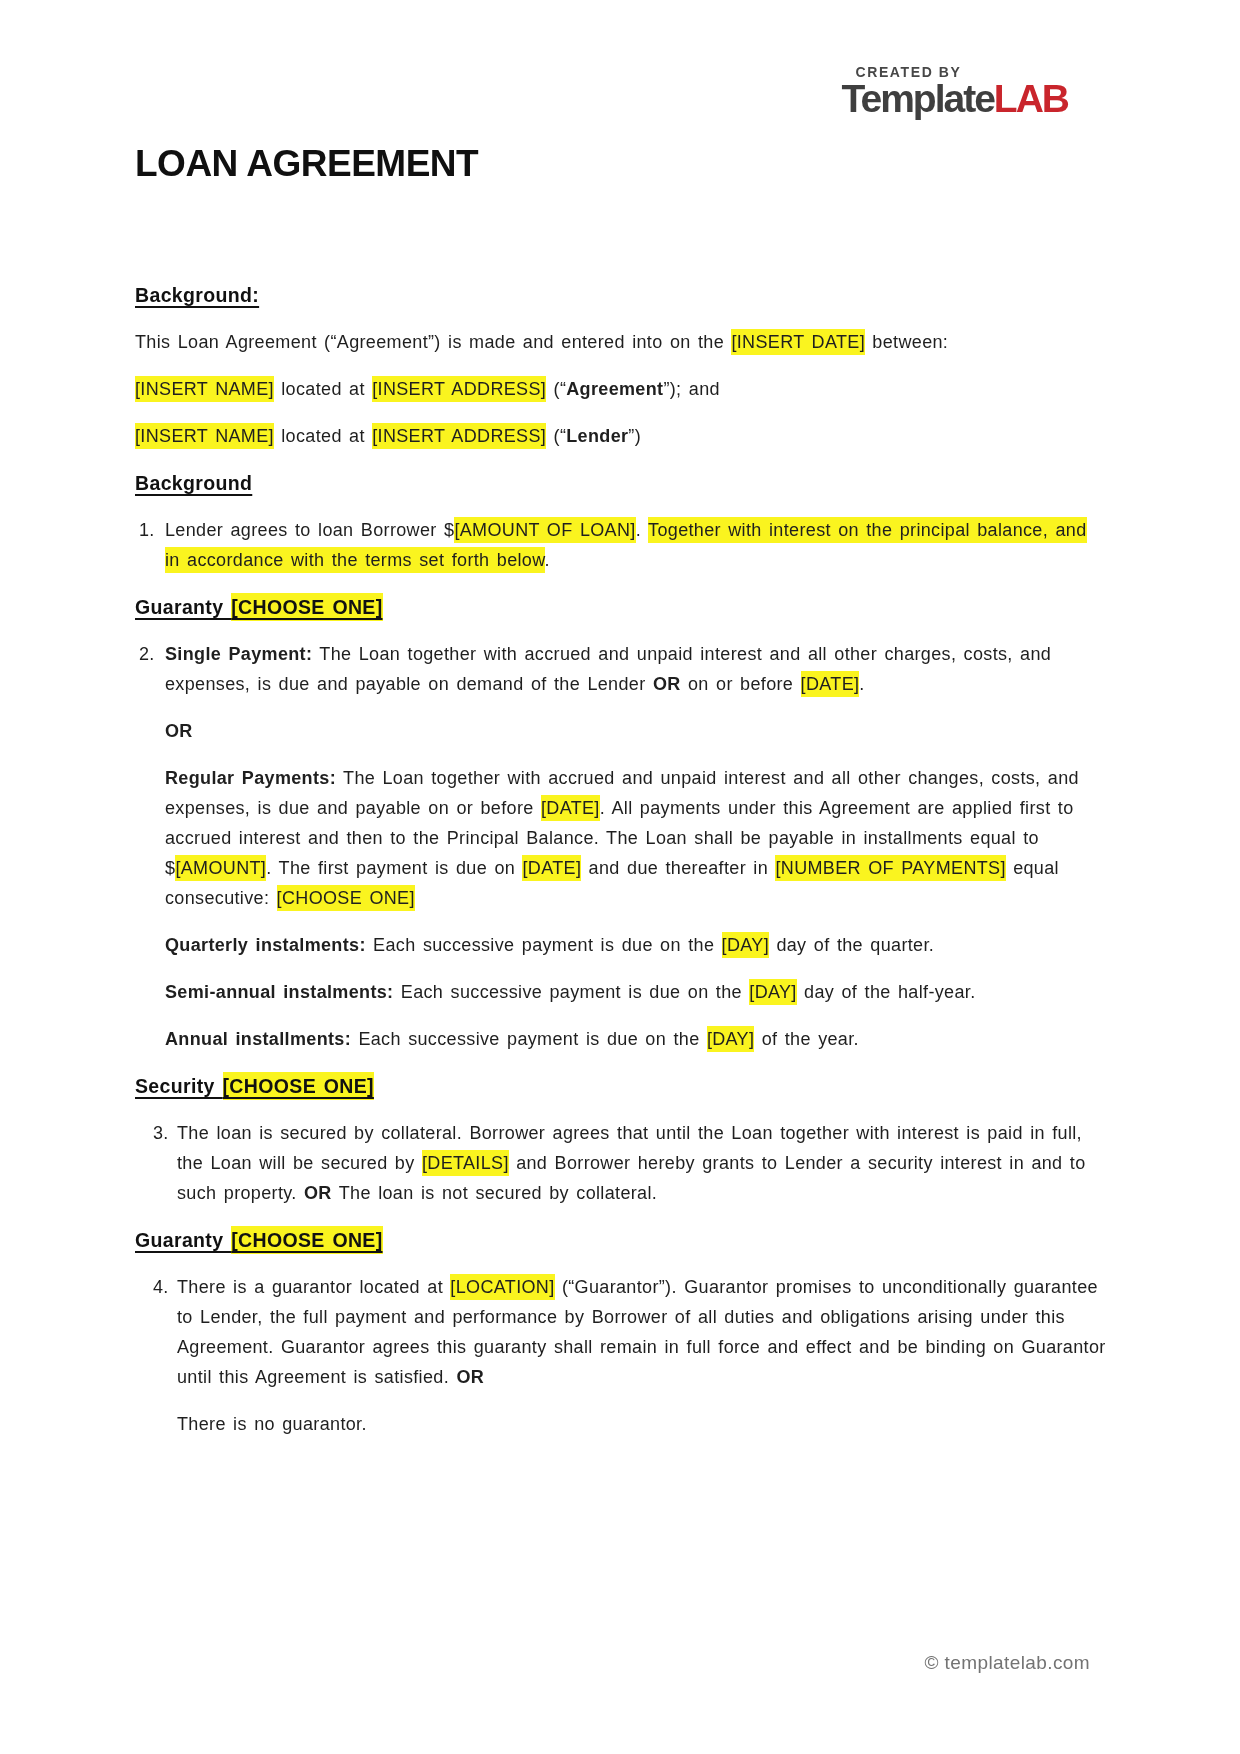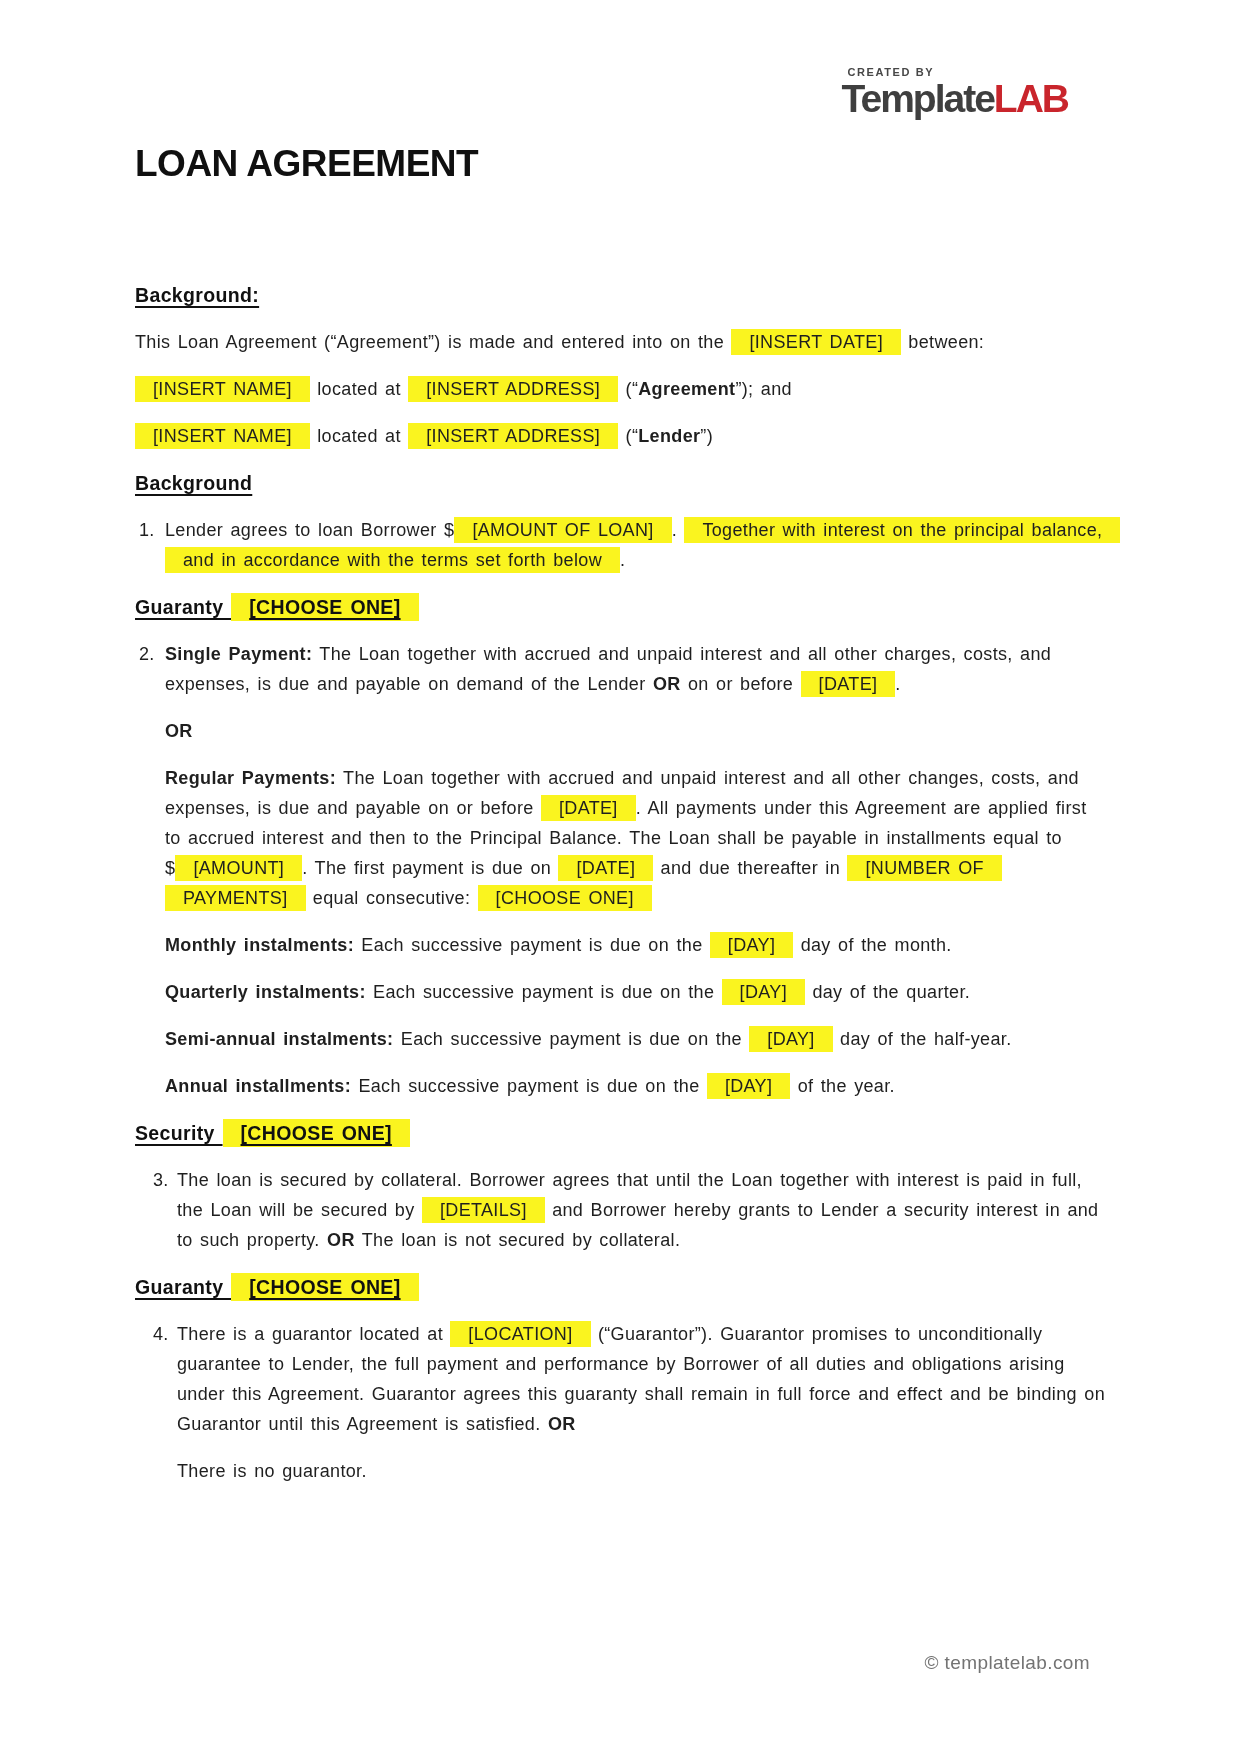--- a/index.html
+++ b/index.html
@@ -17,26 +17,26 @@
   }
 
   
   .logo {
     position: absolute;
     top: 66px;
     right: 172px;
     text-align: left;
   }
   .logo-small {
-    font-size: 11px;
+    font-size: 14px;
     font-weight: bold;
     letter-spacing: 1.6px;
     color: #474747;
     line-height: 13px;
-    margin-left: 6px;
+    margin-left: 14px;
   }
   .logo-main {
     font-size: 39px;
     font-weight: bold;
     letter-spacing: -2px;
     line-height: 40px;
   }
   .logo-template { color: #3f3f3f; text-align: right; }
   .logo-lab { color: #c9252c; }
 
@@ -80,21 +80,21 @@
   .item .num { flex: 0 0 30px; padding-left: 4px; }
   .item.deep .num { flex: 0 0 28px; margin-left: 14px; }
   .item .content { flex: 1 1 auto; }
 
   .sub.indent-1 { padding-left: 30px; }
   .sub.indent-2 { padding-left: 42px; }
 
   .b { font-weight: bold; }
   .hl {
     background: var(--hl, #faf41f);
-    padding: 3px 18px;
+    padding: 3px 0;
     -webkit-box-decoration-break: clone;
     box-decoration-break: clone;
   }
 
   
   .page-footer {
     position: absolute;
     top: 1652px;
     right: 150px;
     font-size: 19px;
@@ -124,21 +124,20 @@
         <span class="num">1.</span>
         <span class="content"><span>Lender agrees to loan Borrower $</span><span class="hl">[AMOUNT OF LOAN]</span><span>. </span><span class="hl">Together with interest on the principal balance, and in accordance with the terms set forth below</span><span>.</span></span>
       </div>
       <div class="block heading"><span class="content"><span>Guaranty </span><span class="hl">[CHOOSE ONE]</span></span></div>
       <div class="block item">
         <span class="num">2.</span>
         <span class="content"><span class="b">Single Payment:</span><span> The Loan together with accrued and unpaid interest and all other charges, costs, and expenses, is due and payable on demand of the Lender </span><span class="b">OR</span><span> on or before </span><span class="hl">[DATE]</span><span>.</span></span>
       </div>
       <div class="block sub indent-1"><span class="content"><span class="b">OR</span></span></div>
       <div class="block sub indent-1"><span class="content"><span class="b">Regular Payments:</span><span> The Loan together with accrued and unpaid interest and all other changes, costs, and expenses, is due and payable on or before </span><span class="hl">[DATE]</span><span>. All payments under this Agreement are applied first to accrued interest and then to the Principal Balance. The Loan shall be payable in installments equal to $</span><span class="hl">[AMOUNT]</span><span>. The first payment is due on </span><span class="hl">[DATE]</span><span> and due thereafter in </span><span class="hl">[NUMBER OF PAYMENTS]</span><span> equal consecutive: </span><span class="hl">[CHOOSE ONE]</span></span></div>
-      <div class="block sub indent-1"><span class="content"><span class="b">Monthly instalments:</span><span> Each successive payment is due on the </span><span class="hl">[DAY]</span><span> day of the month.</span></span></div>
       <div class="block sub indent-1"><span class="content"><span class="b">Quarterly instalments:</span><span> Each successive payment is due on the </span><span class="hl">[DAY]</span><span> day of the quarter.</span></span></div>
       <div class="block sub indent-1"><span class="content"><span class="b">Semi-annual instalments:</span><span> Each successive payment is due on the </span><span class="hl">[DAY]</span><span> day of the half-year.</span></span></div>
       <div class="block sub indent-1"><span class="content"><span class="b">Annual installments:</span><span> Each successive payment is due on the </span><span class="hl">[DAY]</span><span> of the year.</span></span></div>
       <div class="block heading"><span class="content"><span>Security </span><span class="hl">[CHOOSE ONE]</span></span></div>
       <div class="block item deep">
         <span class="num">3.</span>
         <span class="content"><span>The loan is secured by collateral. Borrower agrees that until the Loan together with interest is paid in full, the Loan will be secured by </span><span class="hl">[DETAILS]</span><span> and Borrower hereby grants to Lender a security interest in and to such property. </span><span class="b">OR</span><span> The loan is not secured by collateral.</span></span>
       </div>
       <div class="block heading"><span class="content"><span>Guaranty </span><span class="hl">[CHOOSE ONE]</span></span></div>
       <div class="block item deep">

